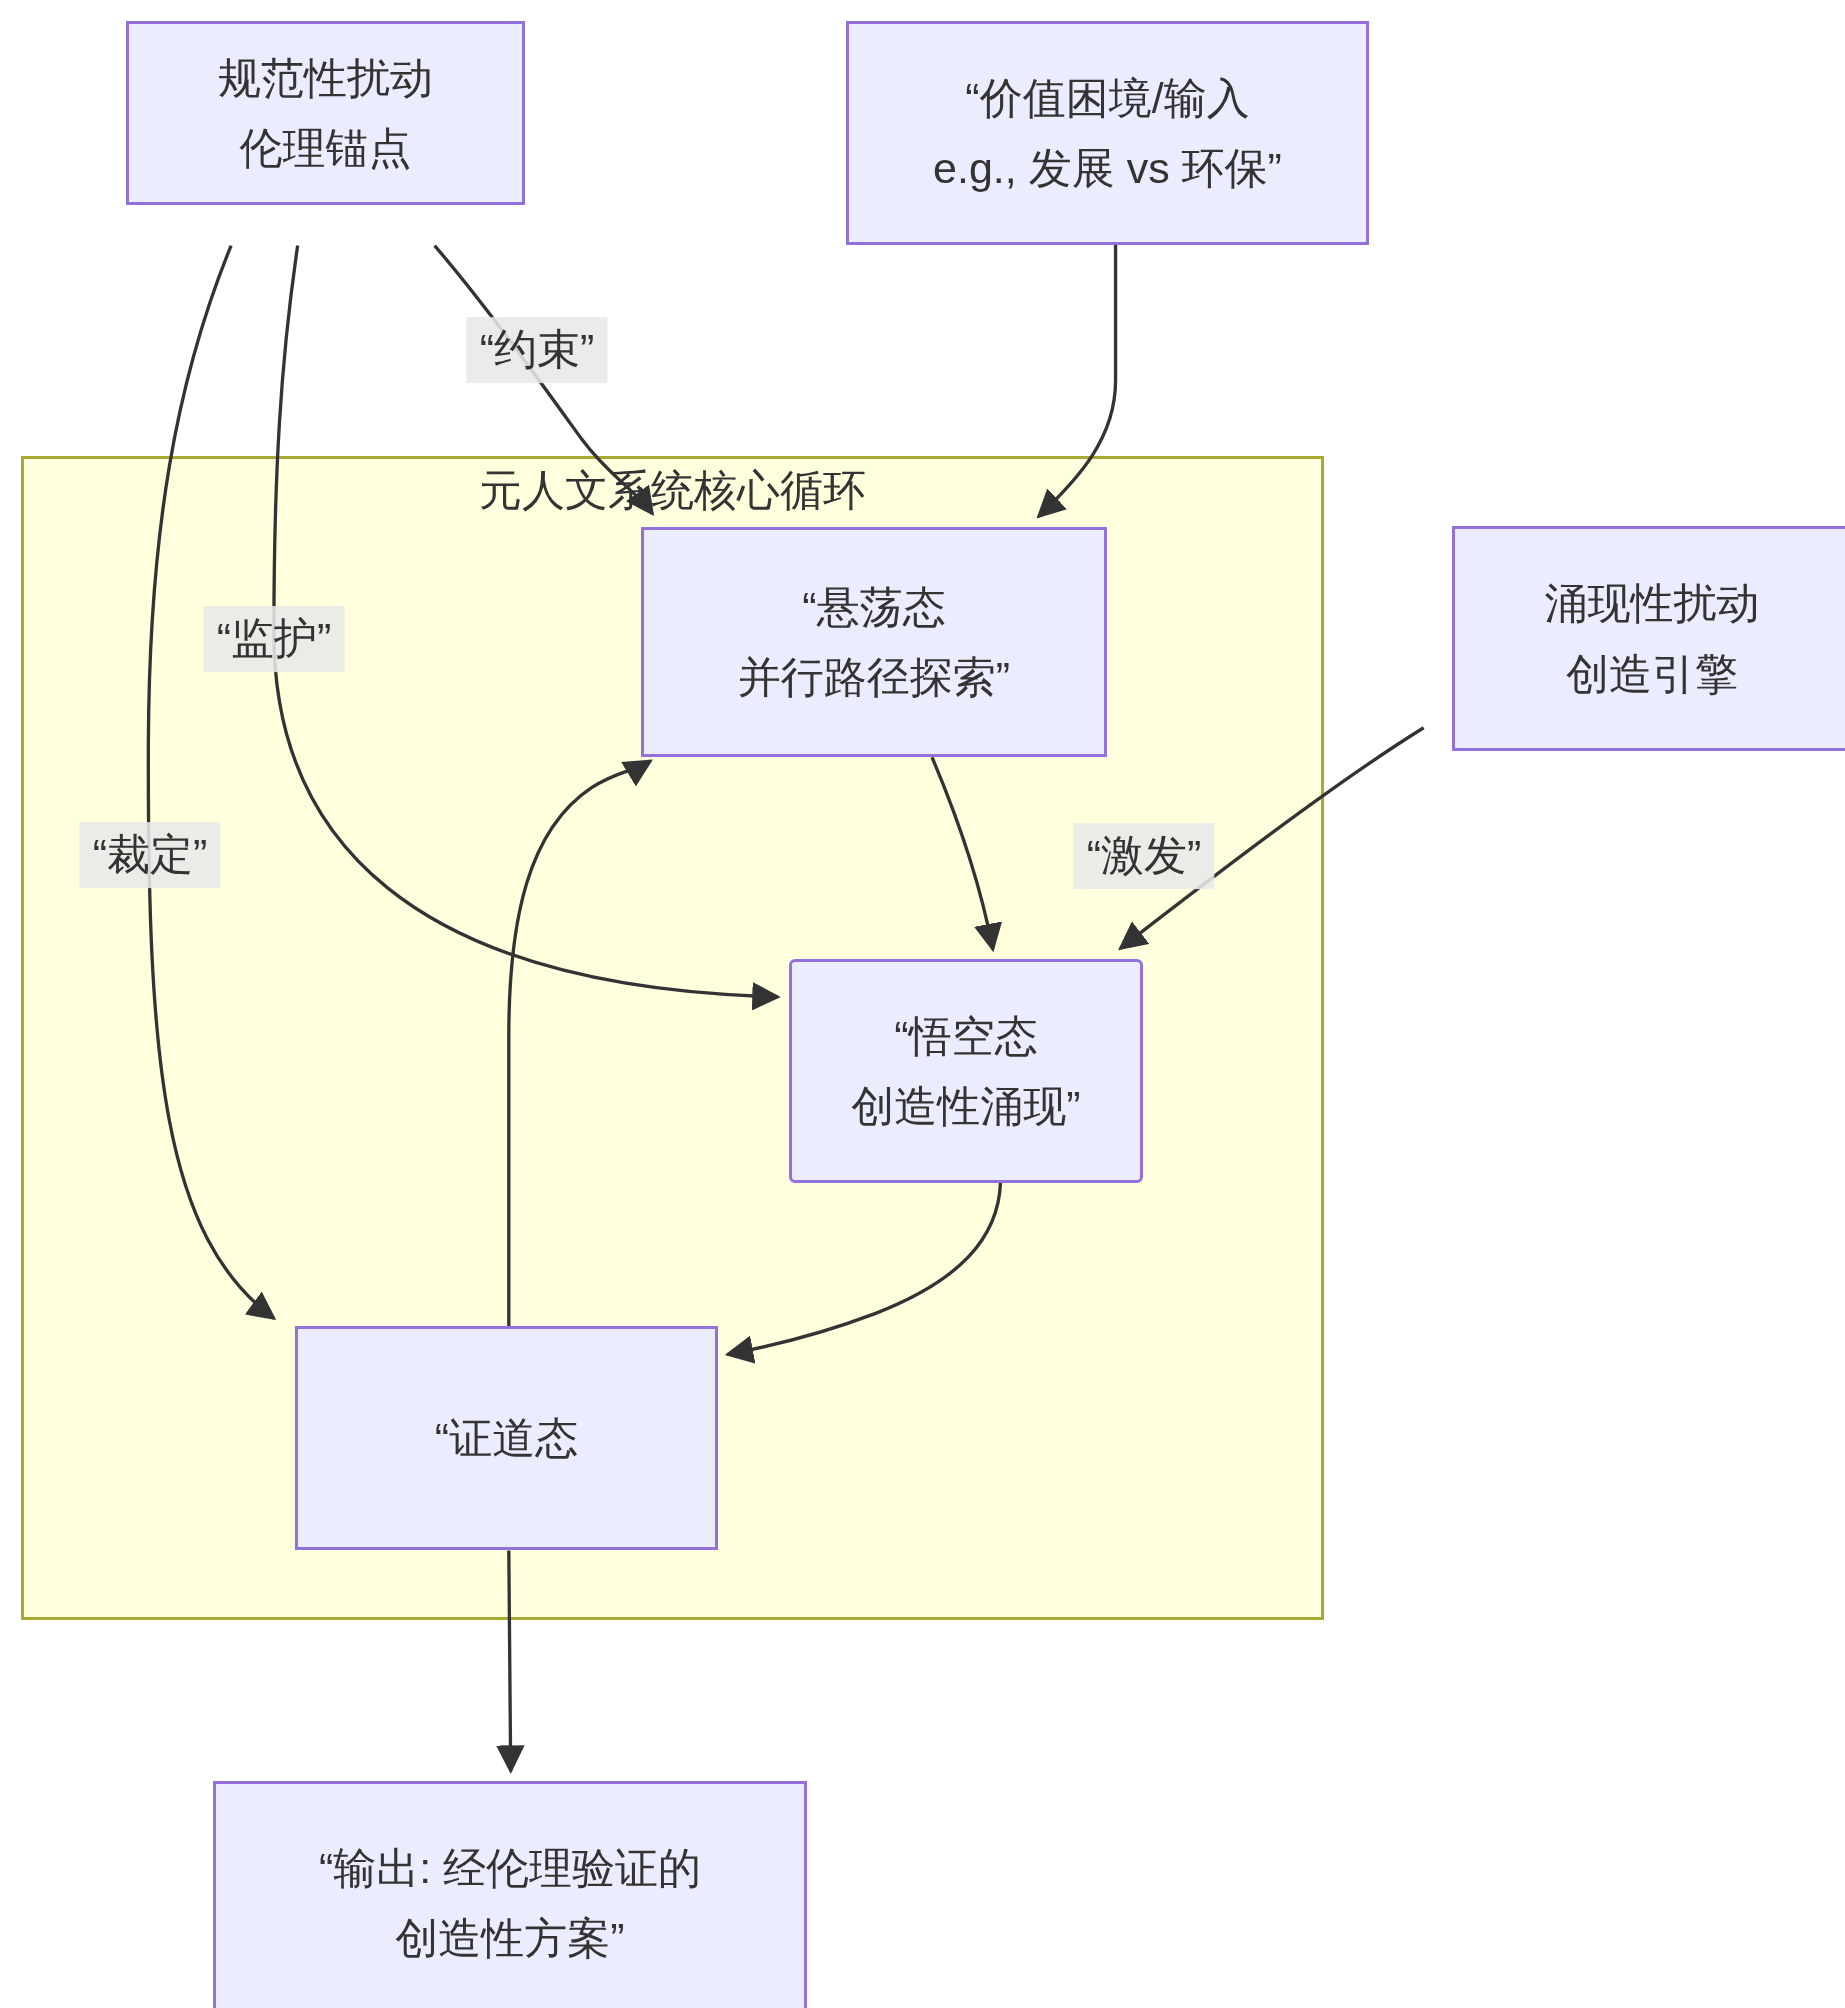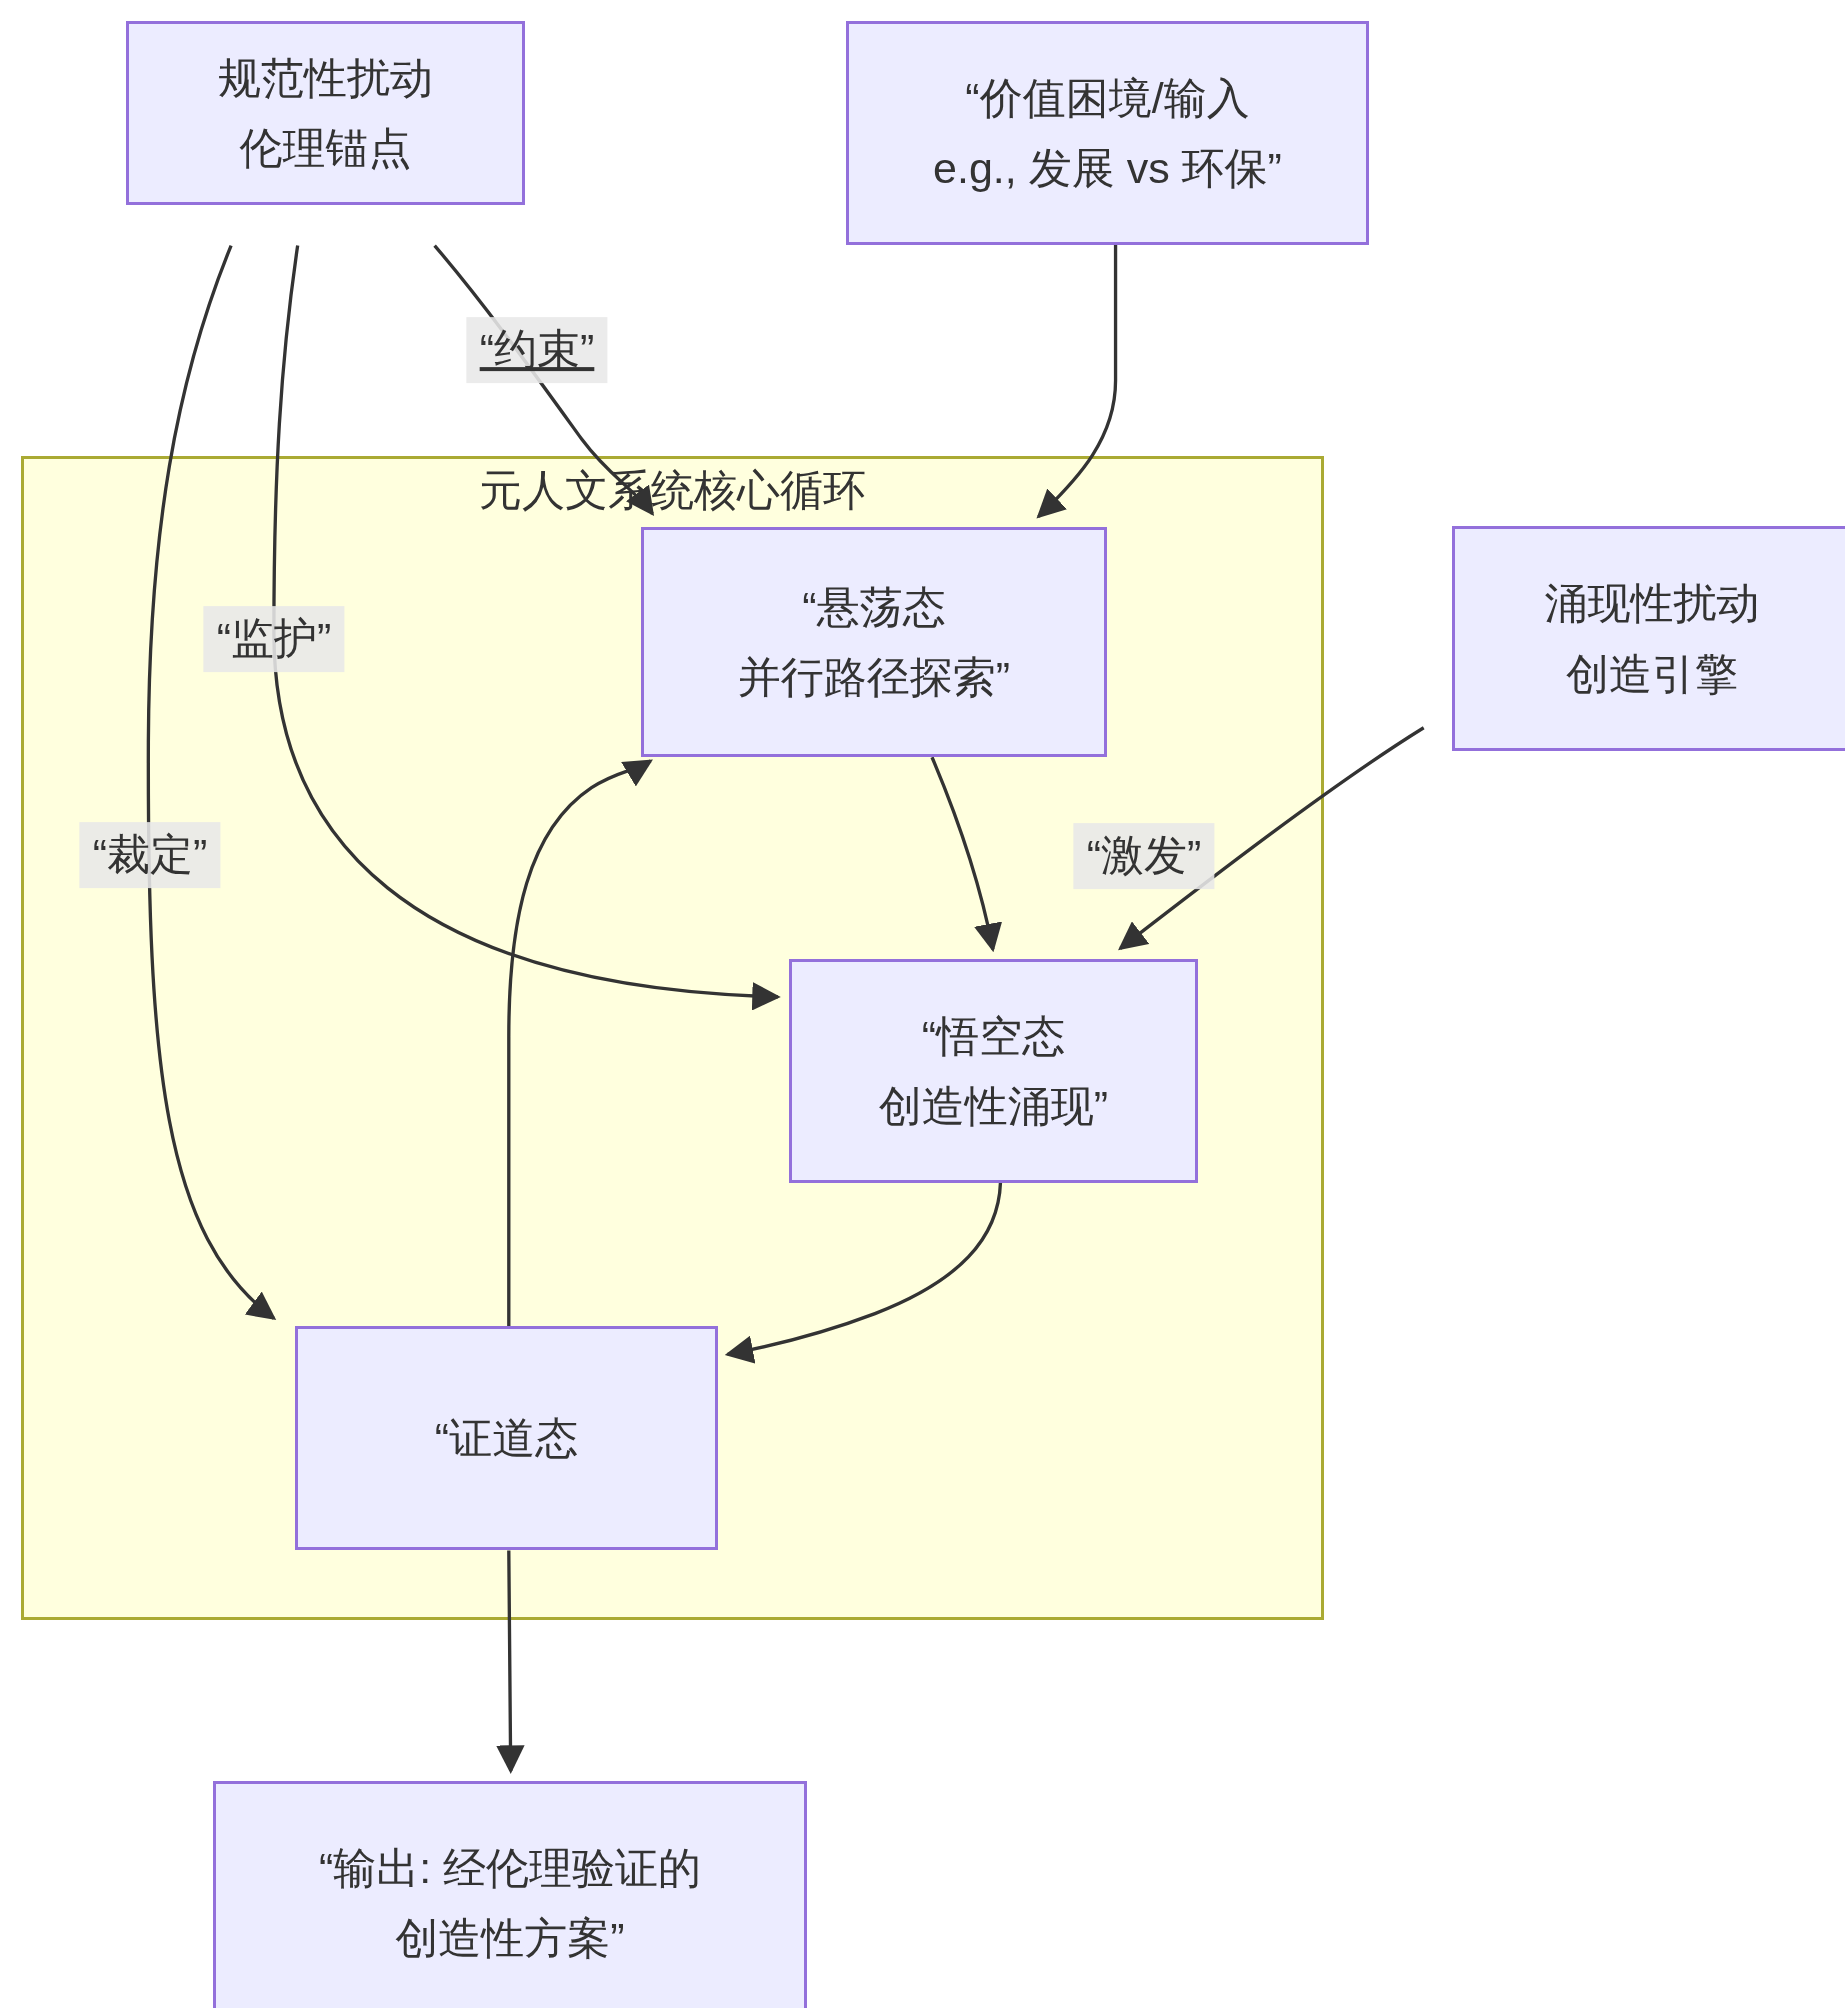--- a/index.html
+++ b/index.html
@@ -74,24 +74,24 @@
     text-align: center;
     font-size: 43px;
     line-height: 1.63;
     z-index: 4;
     color: var(--text-color);
   }
   #n-ethic    { left: 126px;  top: 21px;   width: 399px; height: 184px; }
   #n-input    { left: 846px;  top: 21px;   width: 523px; height: 224px; }
   #n-suspend  { left: 641px;  top: 527px;  width: 466px; height: 230px; }
   #n-engine   { left: 1424px; top: 526px;  width: 400px; height: 225px; margin-left: 28px; }
-  #n-wukong   { left: 789px;  top: 959px; width: 409px; height: 224px; }
+  #n-wukong   { left: 789px;  top: 959px; width: 354px; height: 224px; border-radius: 6px; }
   #n-zhengdao { left: 295px;  top: 1326px; width: 423px; height: 224px; }
   #n-output   { left: 213px;  top: 1781px; width: 594px; height: 244px; }
-  #lbl-constraint { left: 537px;  top: 350px; text-decoration: underline; }
+  #lbl-constraint { left: 537px;  top: 350px; }
   #lbl-guardian   { left: 274px;  top: 639px; }
   #lbl-adjudicate { left: 150px;  top: 855px; }
   #lbl-stimulate  { left: 1144px; top: 856px; }
 </style>
 </head>
 <body>
 
 <div class="canvas">
 
   <div class="cluster">

